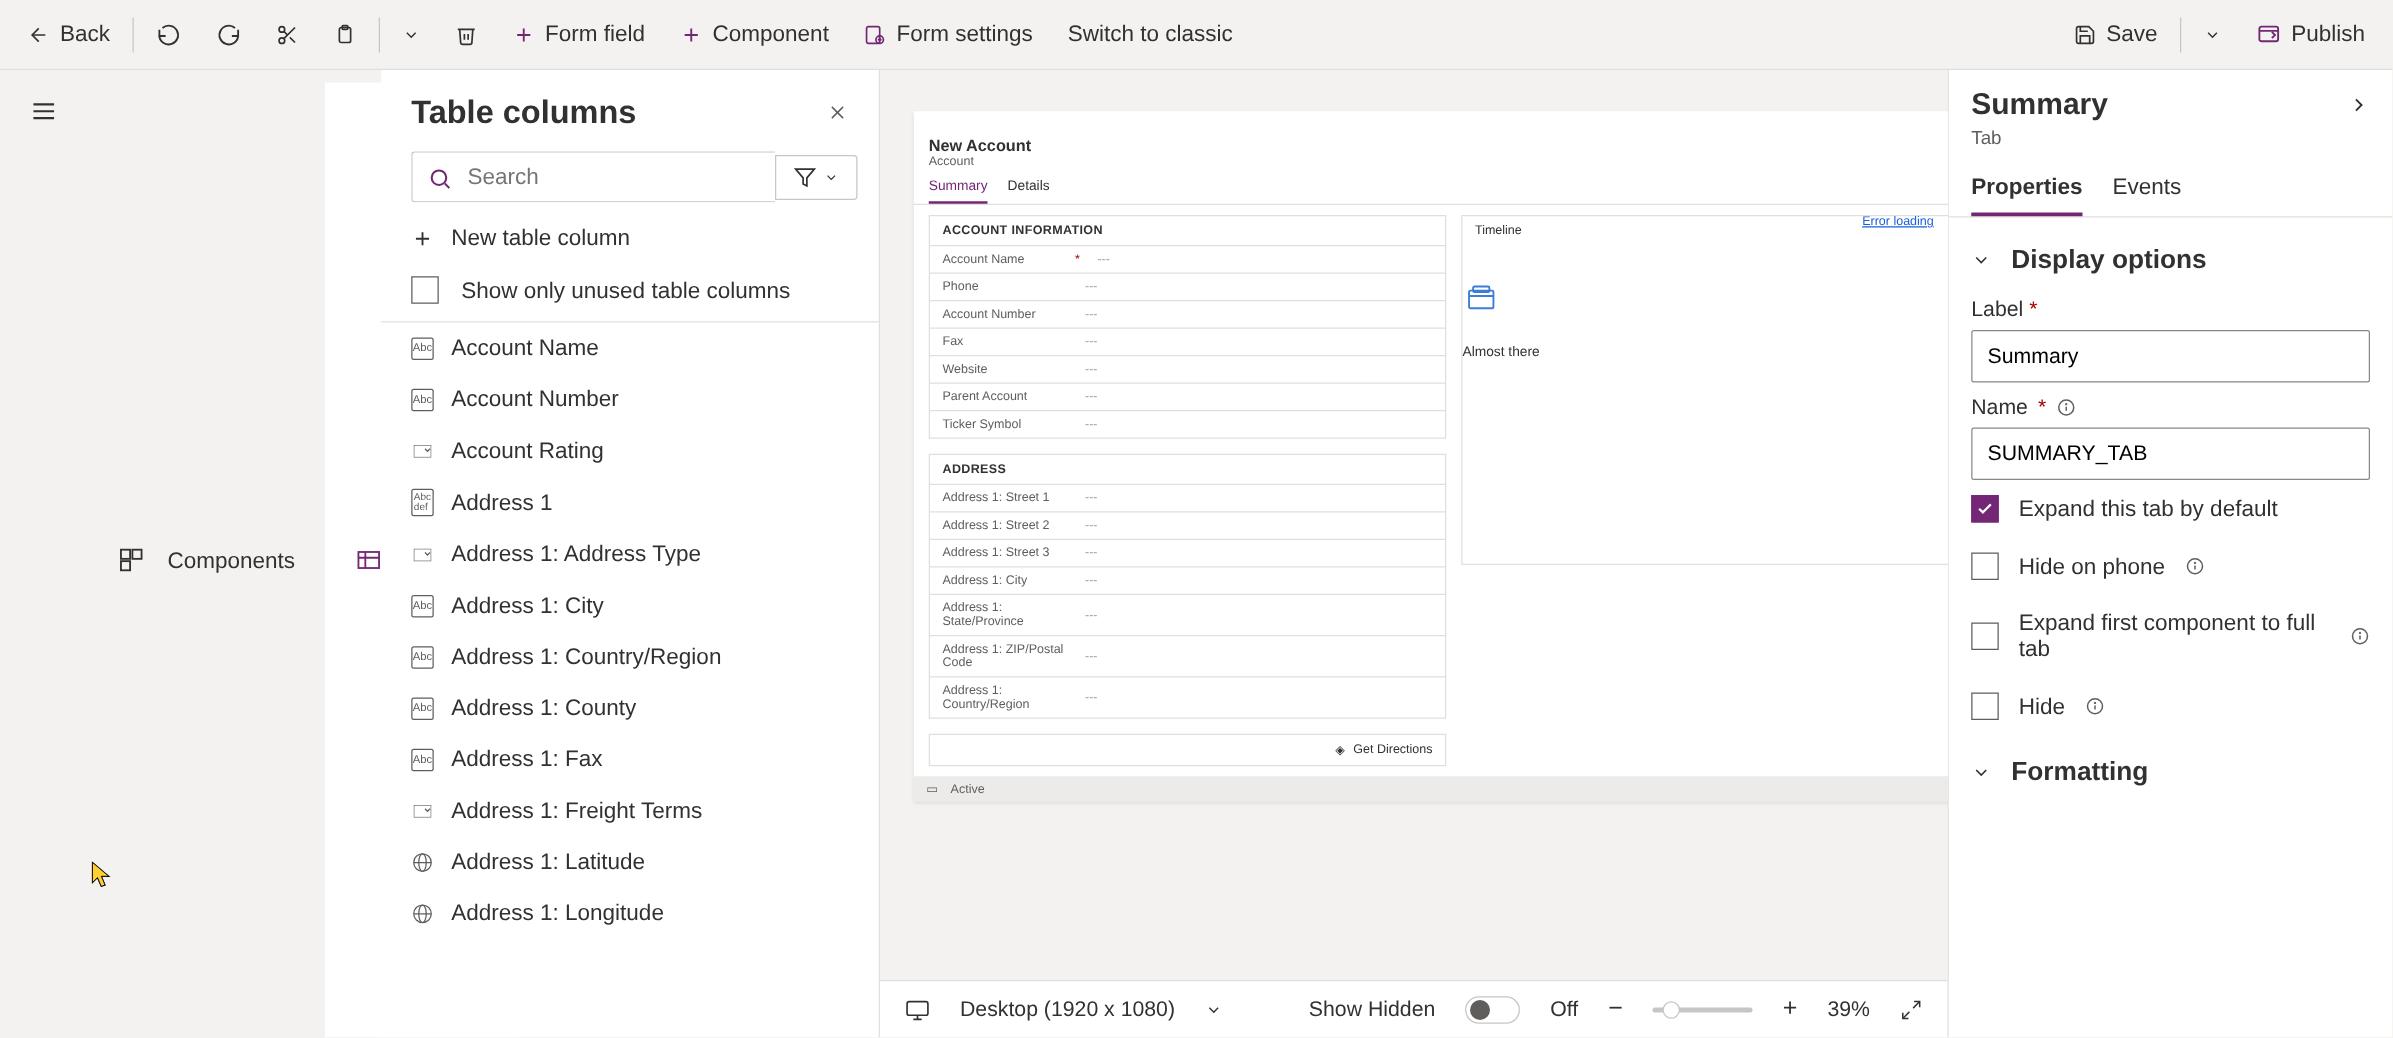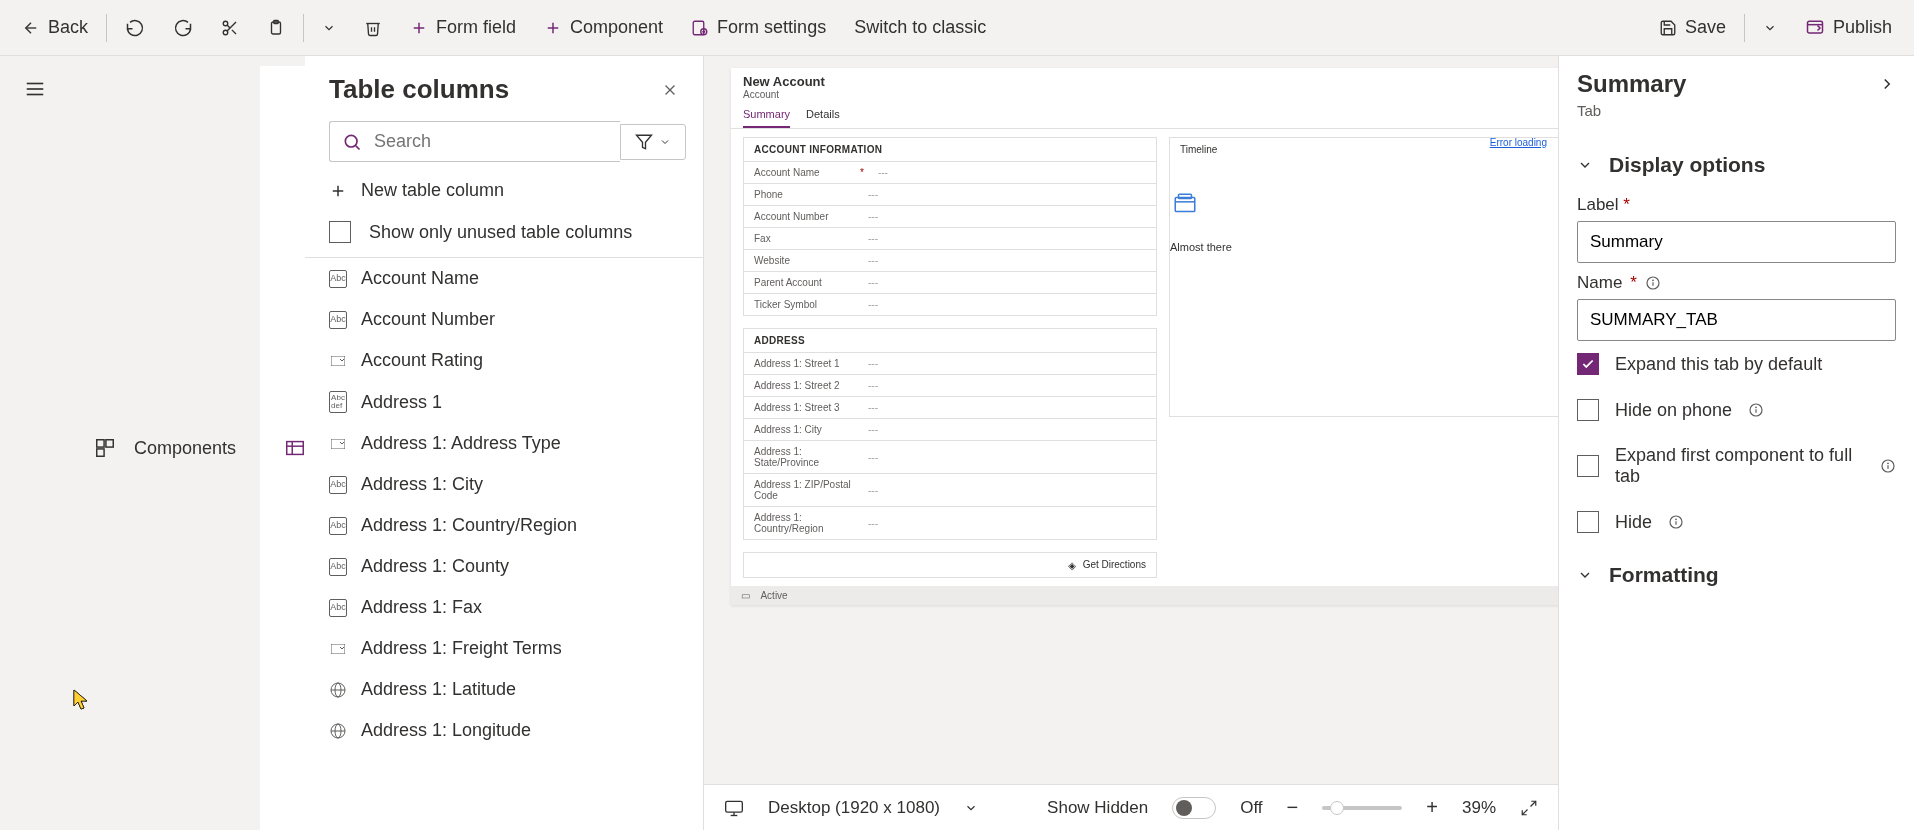--- a/index.html
+++ b/index.html
@@ -32,34 +32,34 @@
   .leftnav { width:305px; background:var(--bg); display:flex; padding-top:10px; }
   .leftnav .ham { padding:12px 24px; }
   .leftnav .item { display:flex; align-items:center; gap:18px; padding:20px 24px; font-size:18px; cursor:pointer; }
   .leftnav .item.active { background:var(--bg-white); }
 
   
   .tcols { width:399px; background:var(--bg-white); border-right:1px solid var(--border); display:flex; flex-direction:column; }
   .tcols .hdr { display:flex; align-items:center; justify-content:space-between; padding:18px 24px 8px 24px; }
   .tcols .hdr h2 { margin:0; font-size:26px; font-weight:600; }
   .tcols .search-row { display:flex; align-items:center; gap:0; padding:8px 24px; }
-  .tcols .search-box { flex:1; display:flex; align-items:center; gap:10px; border:1px solid var(--border2); border-right:none; border-radius:3px 0 0 3px; padding:8px 12px; }
+  .tcols .search-box { flex:1; display:flex; align-items:flex-end; gap:10px; border:1px solid var(--border2); border-right:none; border-radius:3px 0 0 3px; padding:8px 12px; }
   .tcols .search-box input { border:none; outline:none; font-size:18px; flex:1; background:transparent; }
   .tcols .filter-btn { border:1px solid var(--border2); border-radius:0 3px 3px 0; padding:8px 14px; display:flex; align-items:center; gap:6px; cursor:pointer; }
   .tcols .newcol { display:flex; align-items:center; gap:14px; padding:10px 24px; font-size:18px; cursor:pointer; }
   .tcols .showonly { display:flex; align-items:center; gap:18px; padding:10px 24px 14px 24px; font-size:18px; }
   .tcols .list { flex:1; overflow-y:auto; border-top:1px solid var(--border); }
   .tcols .li { display:flex; align-items:center; gap:14px; padding:10px 24px; font-size:18px; cursor:pointer; }
   .type-badge { width:18px; height:18px; border:1px solid #605e5c; border-radius:2px; font-size:9px; display:flex; align-items:center; justify-content:center; color:#605e5c; line-height:1; }
 
   
   .canvas-wrap { flex:1; display:flex; flex-direction:column; background:var(--bg); min-width:0; }
   .canvas-scroll { flex:1; overflow:auto; padding:12px; position:relative; }
   .form-preview { width:870px; background:var(--bg-white); margin:0 auto; font-size:11px; color:#323130; box-shadow:0 1px 3px rgba(0,0,0,0.1); }
-  .fp-hdr { padding:6px 12px 0 12px; }
+  .fp-hdr { padding:20px 12px 0 12px;margin-top:21px; }
   .fp-title { font-size:13px; font-weight:600; }
   .fp-sub { font-size:10px; color:#605e5c; }
   .fp-tabs { display:flex; gap:16px; padding:4px 12px 0 12px; border-bottom:1px solid var(--border); }
   .fp-tab { padding:4px 0 6px 0; font-size:11px; cursor:pointer; }
   .fp-tab.active { border-bottom:2px solid var(--accent); color:var(--accent); }
   .fp-body { display:flex; gap:12px; padding:8px 12px; position:relative; }
   .fp-left { flex:1; display:flex; flex-direction:column; gap:12px; }
   .fp-right { width:420px; }
   .fp-section { border:1px solid var(--border); }
   .fp-sec-title { font-size:10px; font-weight:600; padding:6px 10px; color:#323130; letter-spacing:0.3px; }
@@ -567,20 +567,24 @@
   <div class="props">
     <div class="phdr">
       <h2>Summary</h2>
       <span class="icn" style="cursor:pointer">
         <svg width="18" height="18" viewBox="0 0 24 24" fill="none" stroke="#323130" stroke-width="2">
             <polyline points="9 18 15 12 9 6"></polyline>
           </svg>
       </span>
     </div>
     <div class="psub">Tab</div>
+    <div class="ptabs">
+      <div class="ptab active">Properties</div>
+      <div class="ptab">Events</div>
+    </div>
     <div class="section">
       <div class="sec-hdr">
         <span class="icn">
           <svg width="16" height="16" viewBox="0 0 24 24" fill="none" stroke="#323130" stroke-width="2">
               <polyline points="6 9 12 15 18 9"></polyline>
             </svg>
         </span>
         <span>Display options</span>
       </div>
 

